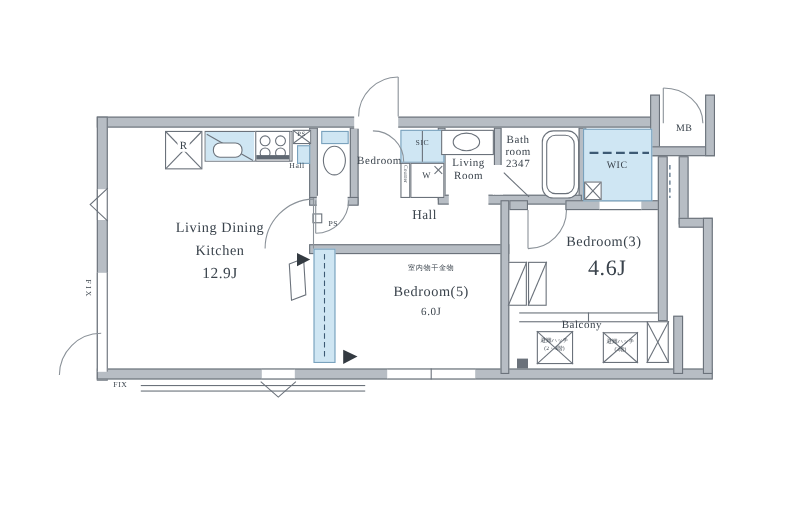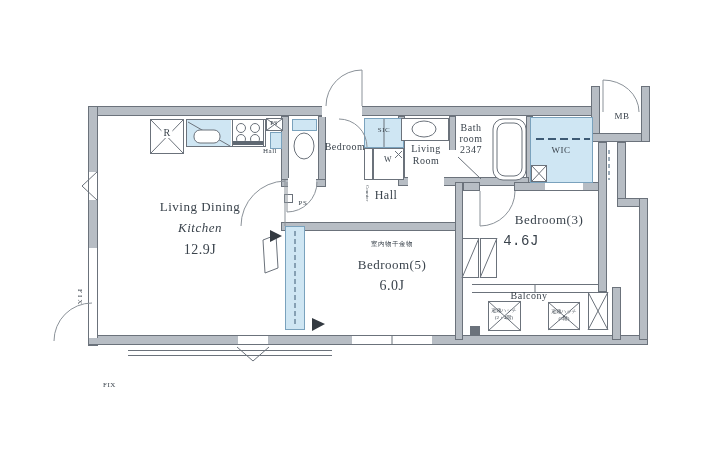--- a/index.html
+++ b/index.html
@@ -5,21 +5,21 @@
   html,body{margin:0;padding:0;background:#fff;}
   .plan{position:relative;width:720px;height:463px;background:#fff;overflow:hidden;
         font-family:"Liberation Serif","DejaVu Serif",serif;color:#3a434c;}
   .w{position:absolute;background:#b7bdc4;border:1px solid #6b727b;box-sizing:border-box;}
   .cut{position:absolute;background:#fff;}
   .winv{position:absolute;background:#fff;border-left:1px solid #6b727b;border-right:1px solid #6b727b;box-sizing:border-box;}
   .winh{position:absolute;background:#fff;border-top:1px solid #6b727b;border-bottom:1px solid #6b727b;box-sizing:border-box;}
   .blue{position:absolute;background:#cfe6f3;border:1px solid #7aa2bd;box-sizing:border-box;}
   .box{position:absolute;background:#fff;border:1px solid #6b727b;box-sizing:border-box;}
   .lbl{position:absolute;white-space:nowrap;line-height:1;transform:translateX(-50%);letter-spacing:0.5px;}
-  .lbl-l{transform:none;margin-top:35px;}
+  .lbl-l{transform:none;}
   .vert{writing-mode:vertical-rl;letter-spacing:2px;transform:none;}
   svg.overlay{position:absolute;left:0;top:0;pointer-events:none;}
 </style>
 </head>
 <body>
 
 <div class="plan">
 
   <div class="w" style="left:88px;top:106px;width:512px;height:10px;"></div>
   <div class="w" style="left:88px;top:106px;width:10px;height:240px;"></div>
@@ -180,29 +180,29 @@
       <g>
         <line x1="480" y1="191" x2="480" y2="226"></line>
           <path d="M480,226 A35,35 0 0 0 515,191"></path>
       </g>
       <path d="M339,119 A28,28 0 0 1 367,147"></path>
       <path d="M54,341 A38,38 0 0 1 92,303"></path>
     </g>
   </svg>
 
   <div class="lbl" style="left:200px;top:200px;font-size:13px;">Living Dining</div>
-  <div class="lbl" style="left:200px;top:221px;font-size:13px;font-style:italic;">Kitchen</div>
+  <div class="lbl" style="left:200px;top:221px;font-size:13px;">Kitchen</div>
   <div class="lbl" style="left:200px;top:243px;font-size:14px;">12.9J</div>
 
   <div class="lbl" style="left:392px;top:241px;font-size:6.5px;">室内物干金物</div>
   <div class="lbl" style="left:392px;top:258px;font-size:13px;">Bedroom(5)</div>
-  <div class="lbl" style="left:392px;top:279px;font-size:14px;">6.0J</div>
+  <div class="lbl" style="left:392px;top:279px;font-size:10px;">6.0J</div>
 
   <div class="lbl" style="left:549px;top:213px;font-size:13px;">Bedroom(3)</div>
-  <div class="lbl" style="left:521px;top:234px;font-size:14px;font-family:Liberation Mono, monospace;">4.6J</div>
+  <div class="lbl" style="left:552px;top:234px;font-size:20px;">4.6J</div>
 
   <div class="lbl" style="left:386px;top:189px;font-size:12px;">Hall</div>
   <div class="lbl" style="left:345px;top:142px;font-size:10px;">Bedroom</div>
   <div class="lbl" style="left:426px;top:144px;font-size:10px;">Living</div>
   <div class="lbl" style="left:426px;top:156px;font-size:10px;">Room</div>
   <div class="lbl" style="left:471px;top:123px;font-size:10px;">Bath</div>
   <div class="lbl" style="left:471px;top:134px;font-size:10px;">room</div>
   <div class="lbl" style="left:471px;top:145px;font-size:10px;">2347</div>
   <div class="lbl" style="left:561px;top:146px;font-size:9px;text-align:center;">WIC</div>
   <div class="lbl" style="left:622px;top:112px;font-size:9px;">MB</div>

